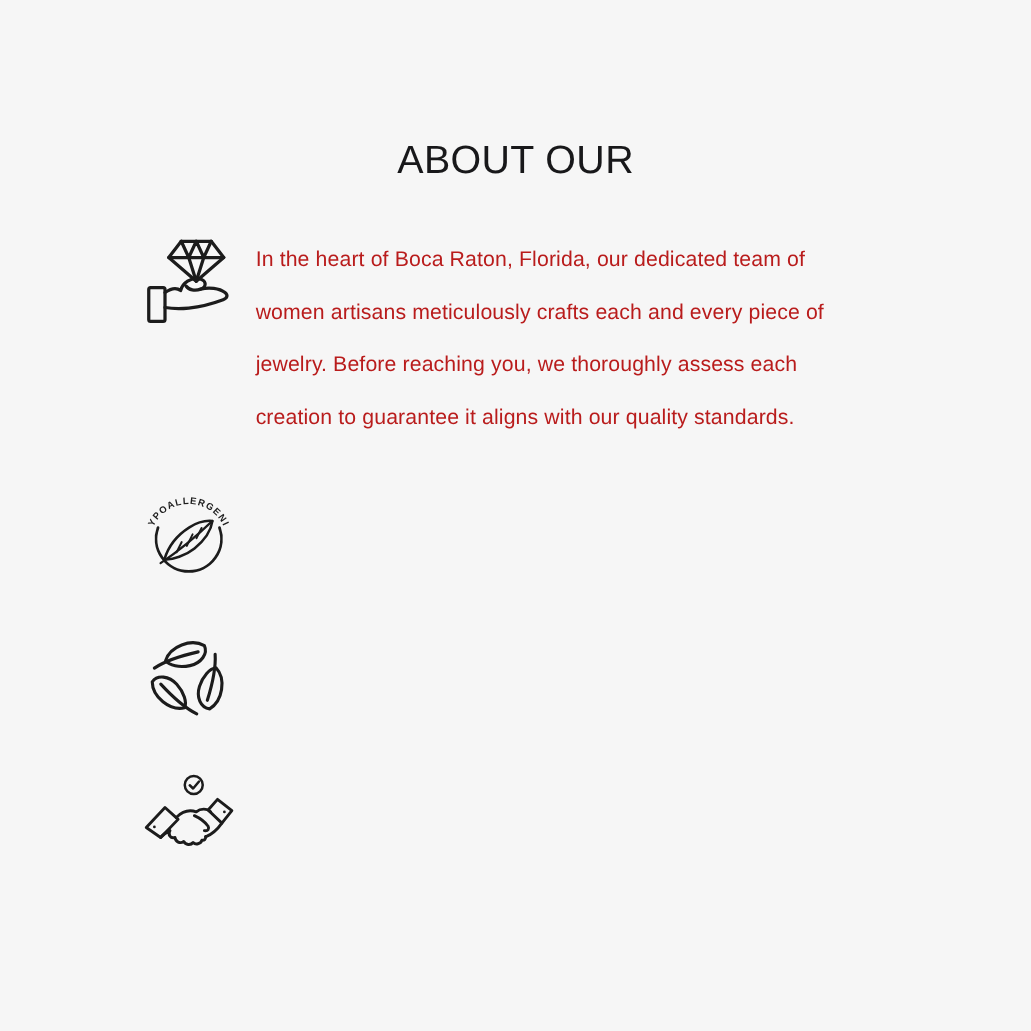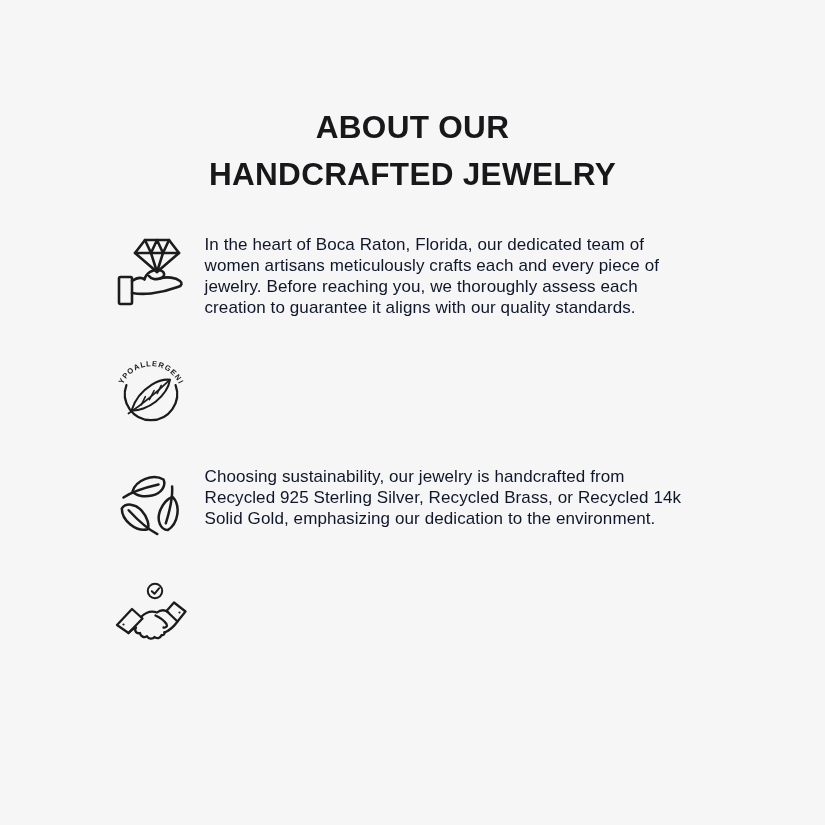--- a/index.html
+++ b/index.html
@@ -10,21 +10,21 @@
     font-family: "Liberation Sans", sans-serif;
   }
   .wrapper {
     width: 606px;
     margin: 0 auto;
     padding-top: 104px;
   }
   .page-title {
     text-align: center;
     font-size: 31.5px;
-    font-weight: 700;
+    font-weight: 400;
     letter-spacing: 0.3px;
     line-height: 47px;
     color: #18181a;
     margin-bottom: 34px;
   }
   .page-title span { display: block; }
   .feature {
     display: flex;
     align-items: flex-start;
     gap: 13px;
@@ -34,38 +34,37 @@
     flex: 0 0 82px;
     width: 82px;
     height: 82px;
     display: flex;
     align-items: flex-start;
     justify-content: center;
   }
   .icon-box svg { display: block; }
   .feature-text {
     font-size: 17px;
-    line-height: 21px;
+    line-height: 42px;
     letter-spacing: 0.1px;
-    color: #0f172a;
+    color: #b91c1c;
     white-space: pre-line;
     padding-top: 2px;
   }
   .badge-label {
     font-family: "Liberation Sans", sans-serif;
   }
 </style>
 </head>
 <body>
 
 <div class="wrapper">
 
   <h1 class="page-title">
     <span>ABOUT OUR</span>
-    <span>HANDCRAFTED JEWELRY</span>
   </h1>
 
   <section class="feature">
     <div class="icon-box">
       <svg width="80" height="80" viewBox="0 0 80 80">
         <g fill="none" stroke="#1c1c1c" stroke-width="2.6" stroke-linejoin="round" stroke-linecap="round">
           <path d="M34 8 H58 L68 21 L46 40 L24 21 Z"></path>
           <path d="M24 21 H68"></path>
           <path d="M34 8 L40 21 L46 8 L52 21 L58 8"></path>
           <path d="M40 21 L46 40 L52 21"></path>
@@ -102,23 +101,20 @@
     <div class="icon-box">
       <svg width="80" height="80" viewBox="0 0 80 80">
         <g id="leaf" fill="none" stroke="#1c1c1c" stroke-width="2.5" stroke-linecap="round" stroke-linejoin="round">
           <path d="M21.5 27.5 C25 16 42 9.5 52.5 15.5 C55.5 22 50 29.5 41 31.5 C32.5 33.3 24.5 31.5 21.5 27.5 Z"></path>
           <path d="M12.5 33.5 C20 28.5 32 24 47.5 20.5"></path>
         </g>
         <use href="#leaf" transform="rotate(120 40 42)"></use>
         <use href="#leaf" transform="rotate(240 40 42)"></use>
       </svg>
     </div>
-    <p class="feature-text">Choosing sustainability, our jewelry is handcrafted from
-Recycled 925 Sterling Silver, Recycled Brass, or Recycled 14k
-Solid Gold, emphasizing our dedication to the environment.</p>
   </section>
 
   <section class="feature">
     <div class="icon-box">
       <svg width="80" height="80" viewBox="0 0 80 80">
         <g fill="none" stroke="#1c1c1c" stroke-width="2.3" stroke-linejoin="round" stroke-linecap="round">
           <circle cx="44" cy="13" r="7.2" stroke-width="2"></circle>
           <path stroke-width="2" d="M40.8 13.2 L43.5 15.8 L48.2 10.2"></path>
           <path d="M6 47 L21 31 L31.5 40.5 L17.5 55 Z"></path>
           <path d="M74.5 33.5 L63 24.5 L55.5 33 L66.5 43.5 Z"></path>

